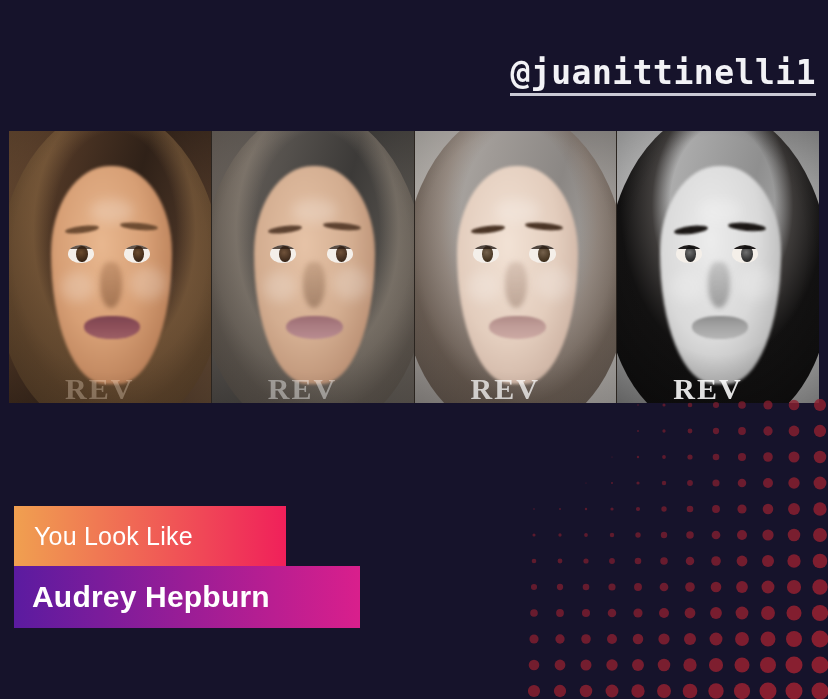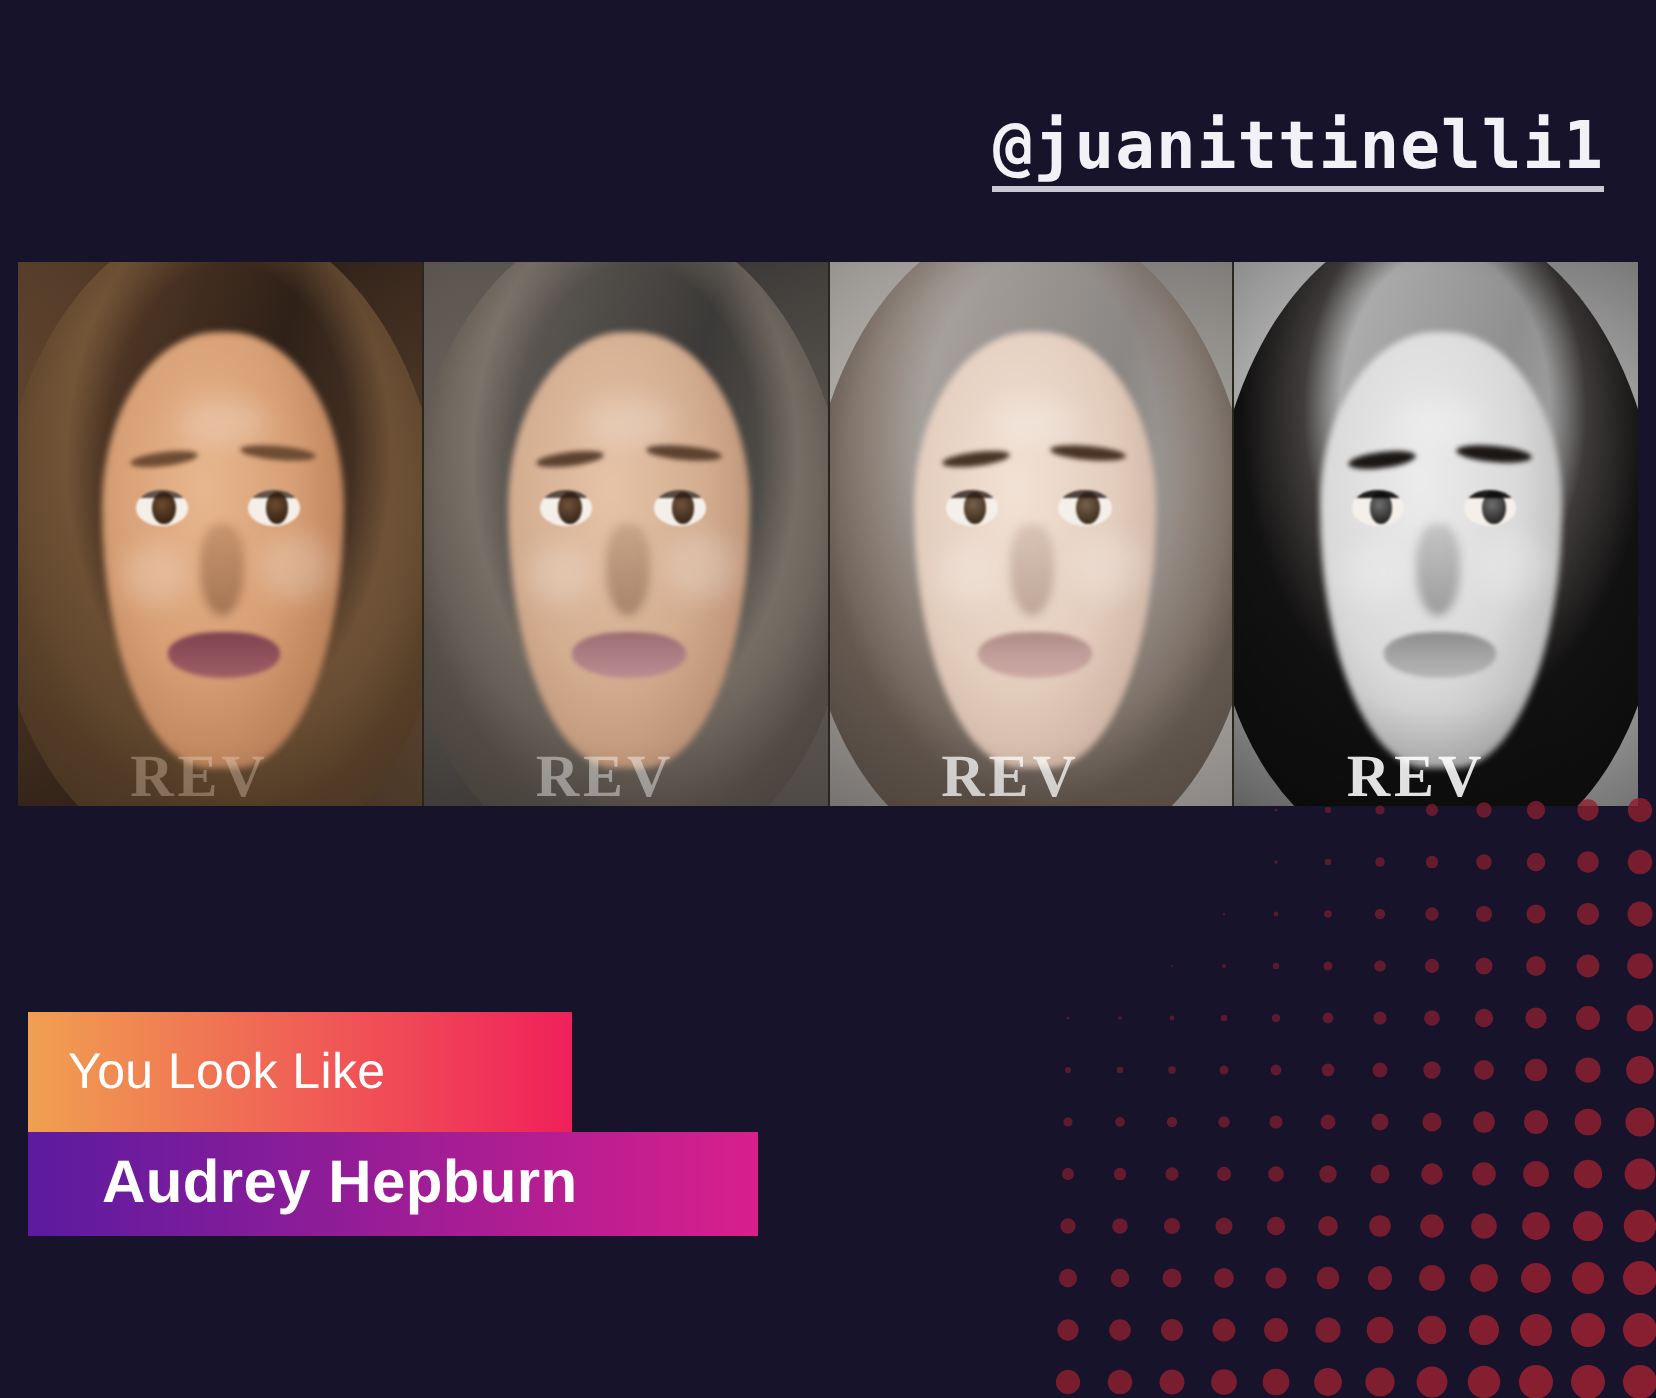--- a/index.html
+++ b/index.html
@@ -13,21 +13,21 @@
     height: 699px;
     background: #16132b;
     overflow: hidden;
     font-family: "Liberation Sans", sans-serif;
   }
 
   
   .handle-wrap {
     position: absolute;
     top: 52px;
-    right: 26px;
+    right: 12px;
     height: 48px;
     display: flex;
     align-items: center;
     justify-content: flex-end;
     text-align: center;
   }
   .handle {
     font-family: "DejaVu Sans Mono", "Liberation Mono", monospace;
     font-weight: 700;
     font-size: 33px;
@@ -253,22 +253,22 @@
     height: 60px;
     padding-left: 20px;
     font-size: 25px;
     font-weight: 400;
     letter-spacing: .2px;
   }
   .banner-bottom {
     left: 14px;
     top: 566px;
     width: 328px;
-    height: 52px;
-    padding-left: 37px;
+    height: 62px;
+    padding-left: 18px;
     font-size: 30px;
     font-weight: 700;
     letter-spacing: .2px;
   }
 </style>
 </head>
 <body>
 
 <div id="app" style="background: rgb(22, 19, 43);">
 

